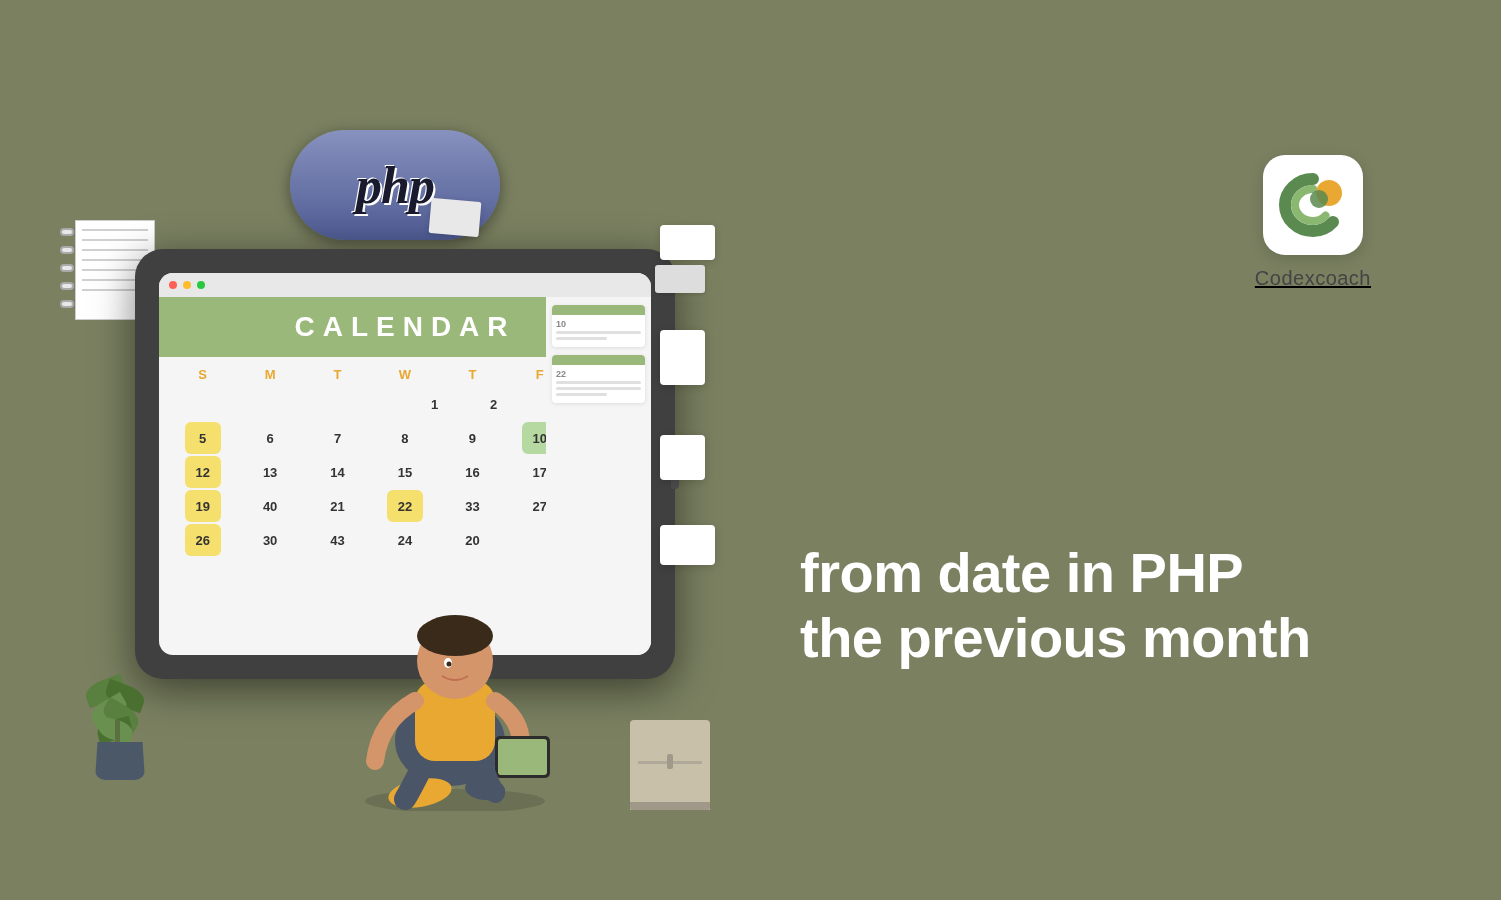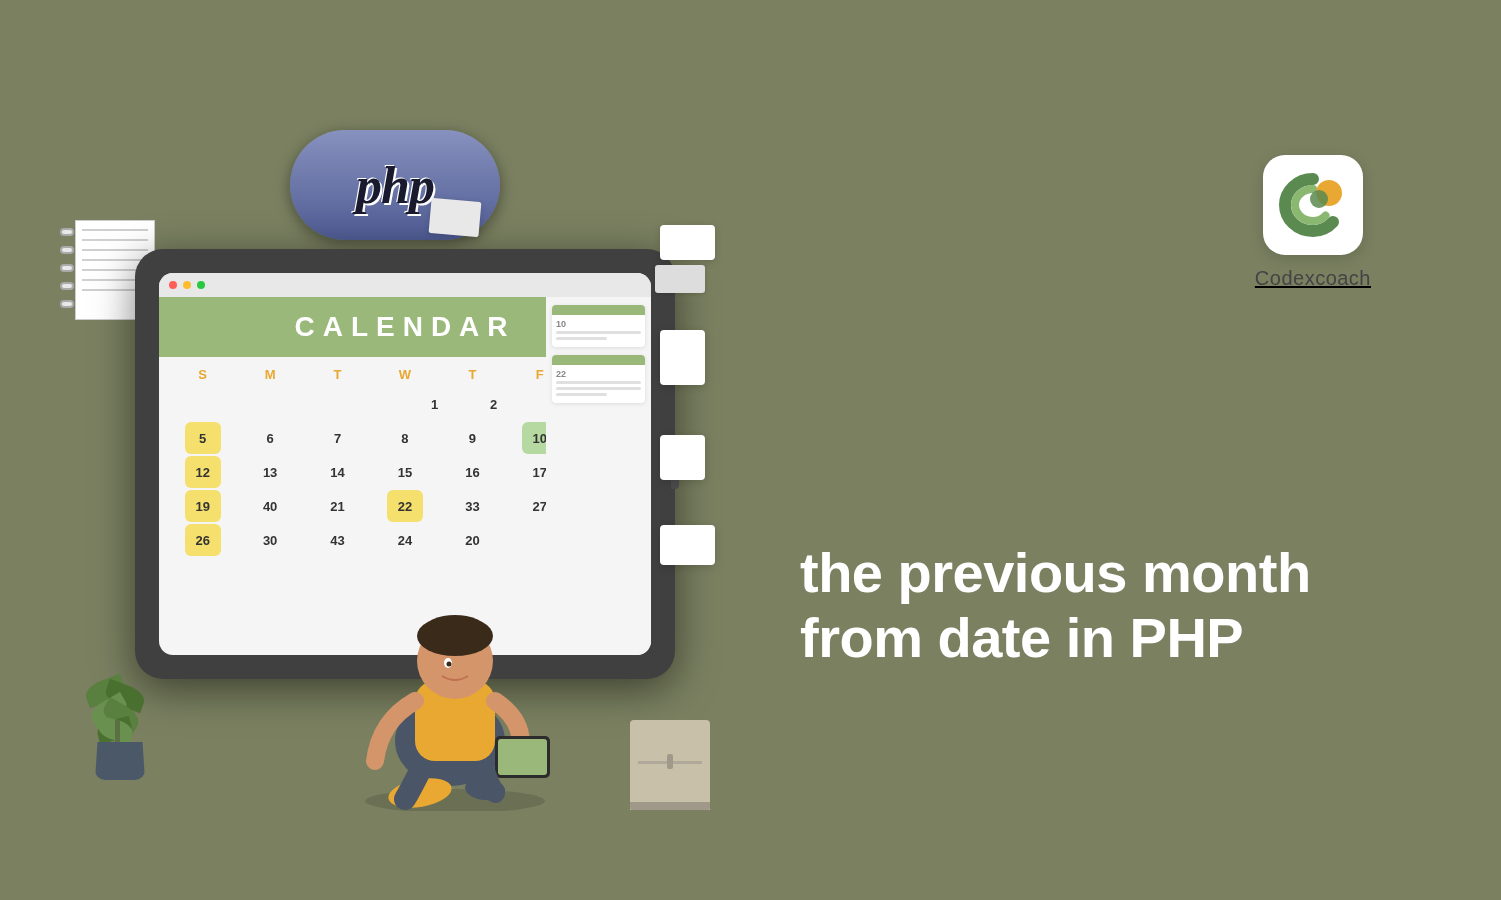--- a/index.html
+++ b/index.html
@@ -571,17 +571,17 @@
 
         <circle cx="52" cy="24" r="13" fill="#e8a832"></circle>
 
         <circle cx="42" cy="30" r="9" fill="#5a8a50" opacity="0.85"></circle>
       </svg>
     </div>
     <span class="codexcoach-label">Codexcoach</span>
   </div>
 
   <div class="main-heading">
+    <div class="main-heading-text">from date in PHP</div>
     <div class="main-heading-text">the previous month</div>
-    <div class="main-heading-text">from date in PHP</div>
   </div>
 
 </div>
 
 </body></html>

